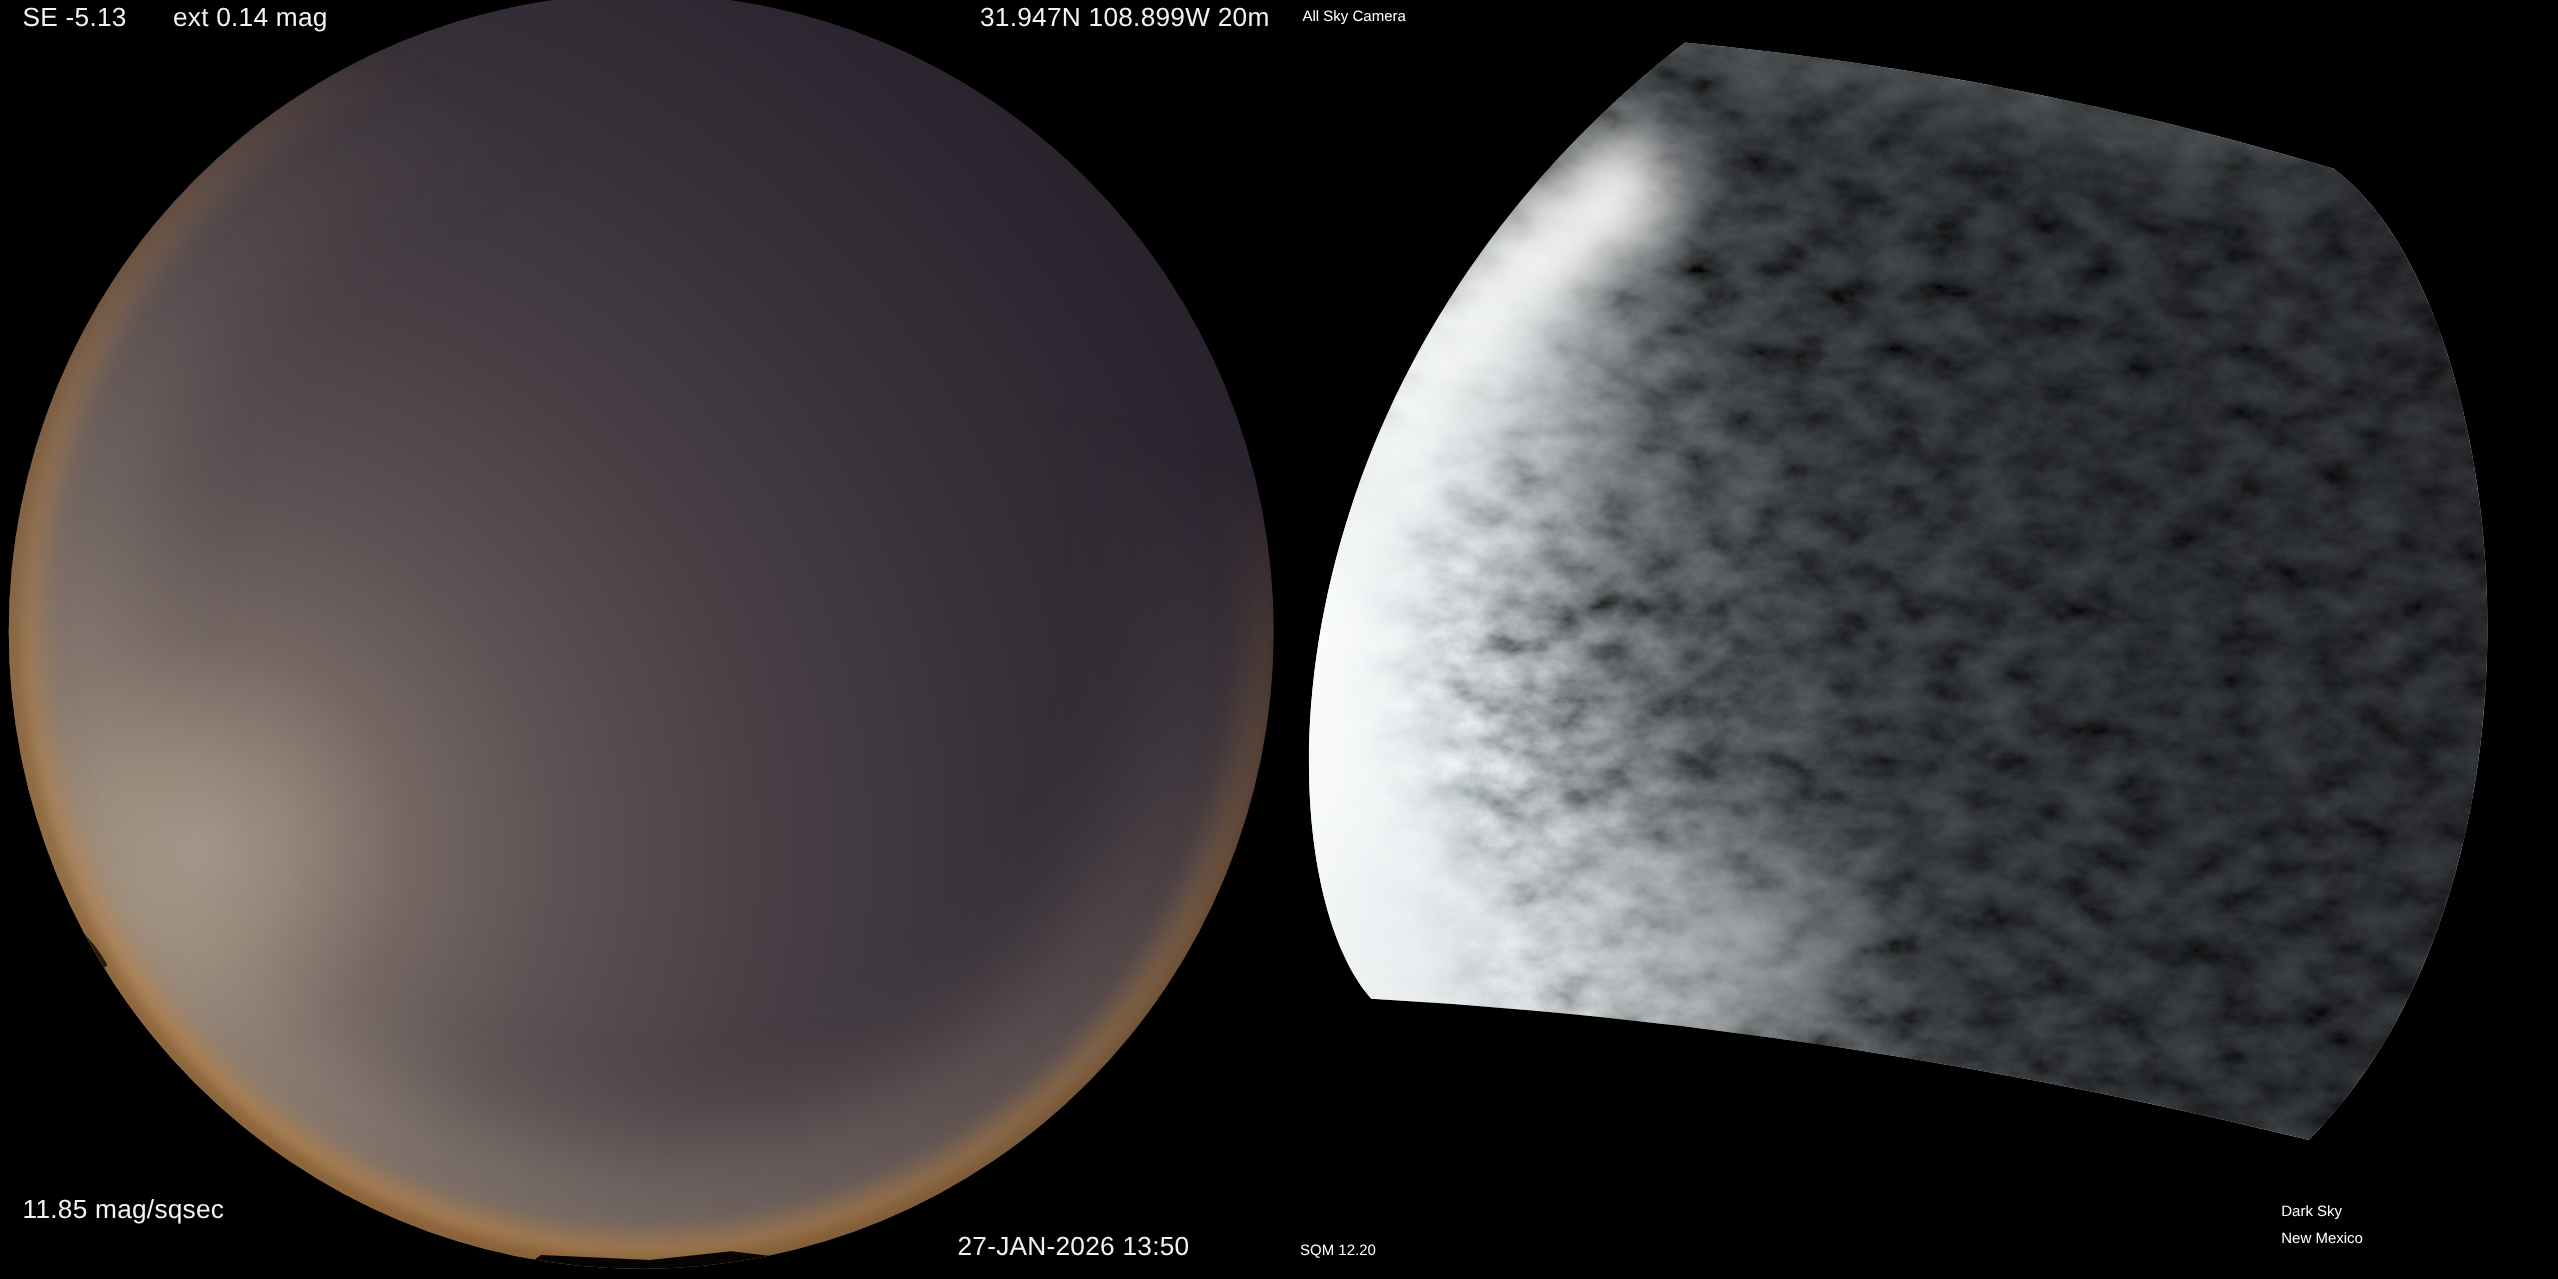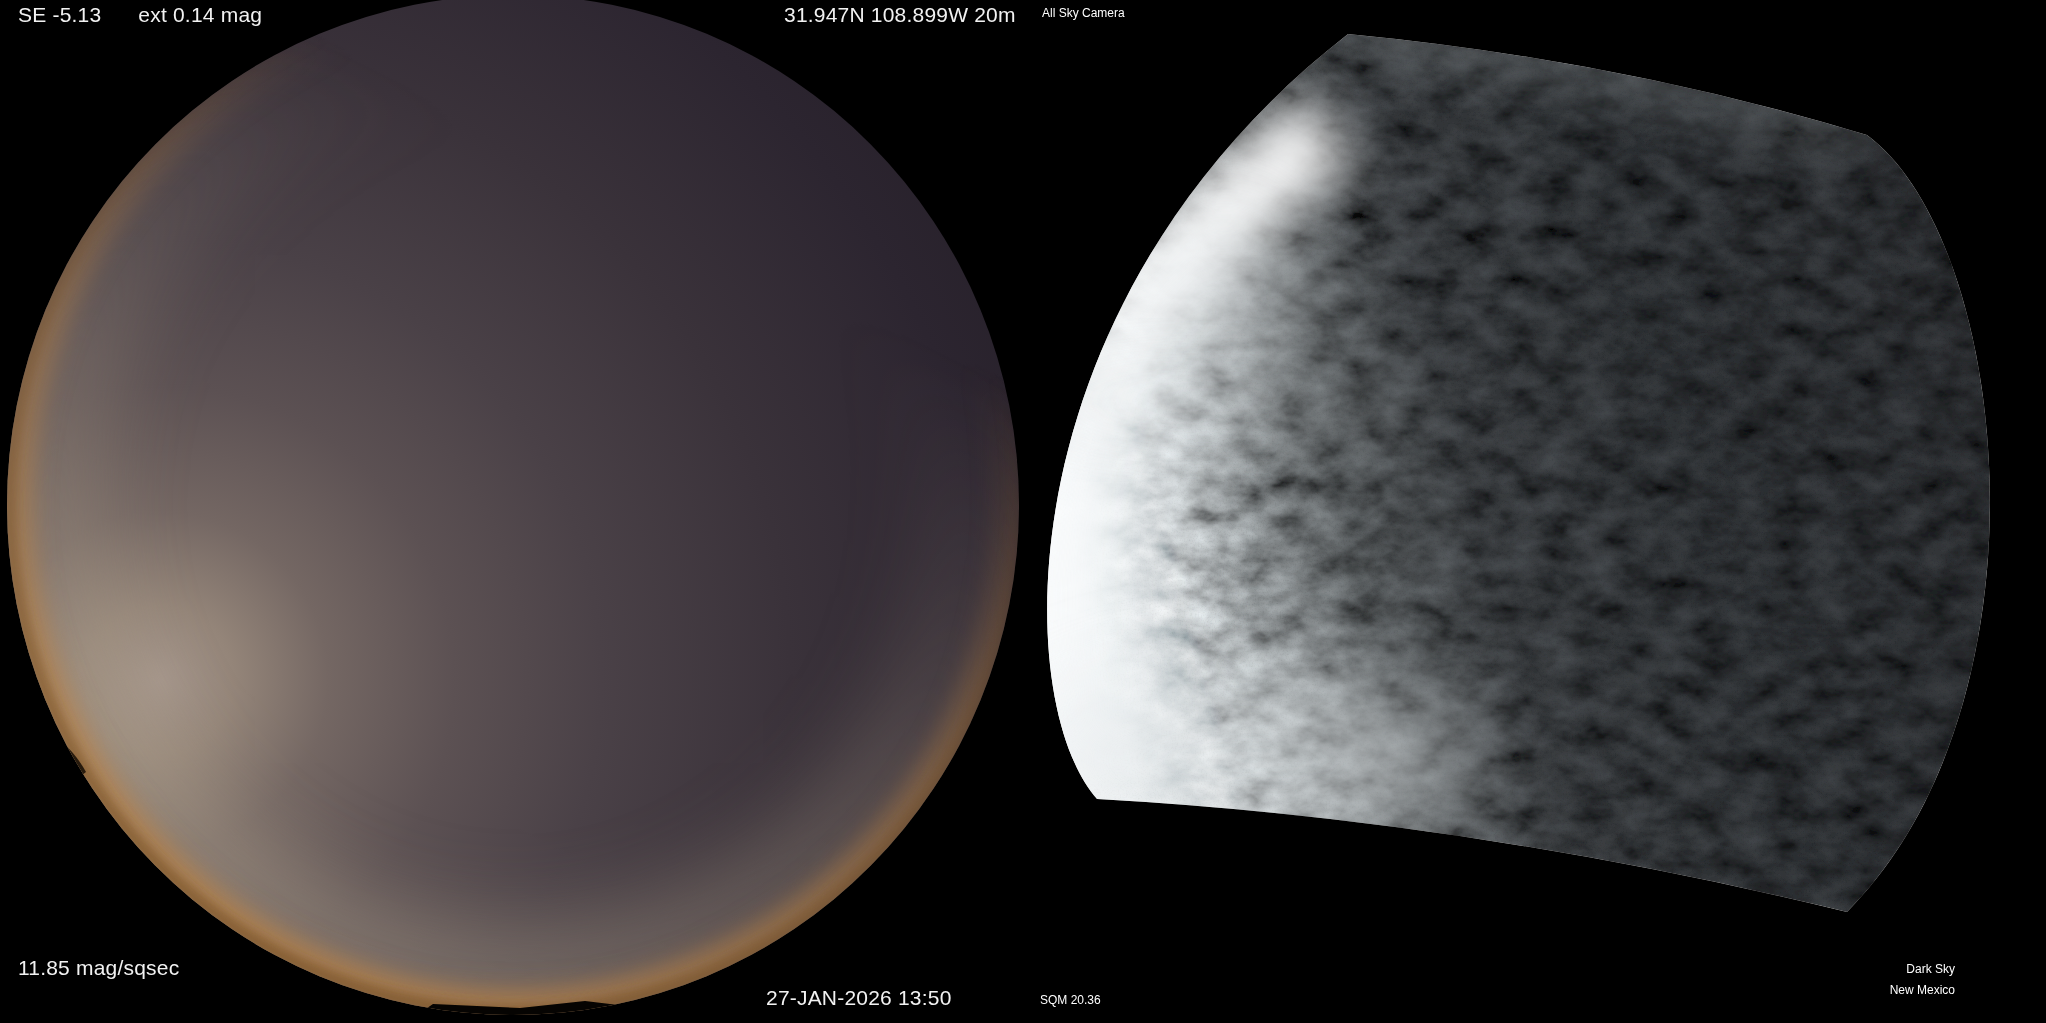--- a/index.html
+++ b/index.html
@@ -39,21 +39,21 @@
     position: absolute;
     display: flex;
     gap: 37px;
   }
   .row .lbl { position: static; }
   .site {
     position: absolute;
     left: 1825px;
     top: 959px;
     width: 130px;
-    text-align: right;
+    text-align: left;
   }
   .site .sm {
     position: static;
     display: block;
     line-height: 21px;
   }
 </style>
 </head>
 <body>
 
@@ -160,20 +160,20 @@
   </div>
 
   <div class="lbl" style="left:756px; top:3px;margin-left:28px;">31.947N 108.899W 20m</div>
 
   <div class="sm" style="left:1042px; top:6px;">All Sky Camera</div>
 
   <div class="lbl" style="left:18px; top:956px;">11.85 mag/sqsec</div>
 
   <div class="lbl" style="left:766px; top:986px;text-align:right;">27-JAN-2026 13:50</div>
 
-  <div class="sm" style="left:1040px; top:993px;">SQM 20.36</div>
+  <div class="sm" style="left:1040px; top:993px;">SQM 12.20</div>
 
   <div class="site">
     <span class="sm">Dark Sky</span>
     <span class="sm">New Mexico</span>
   </div>
 
 </div>
 
 </body></html>

